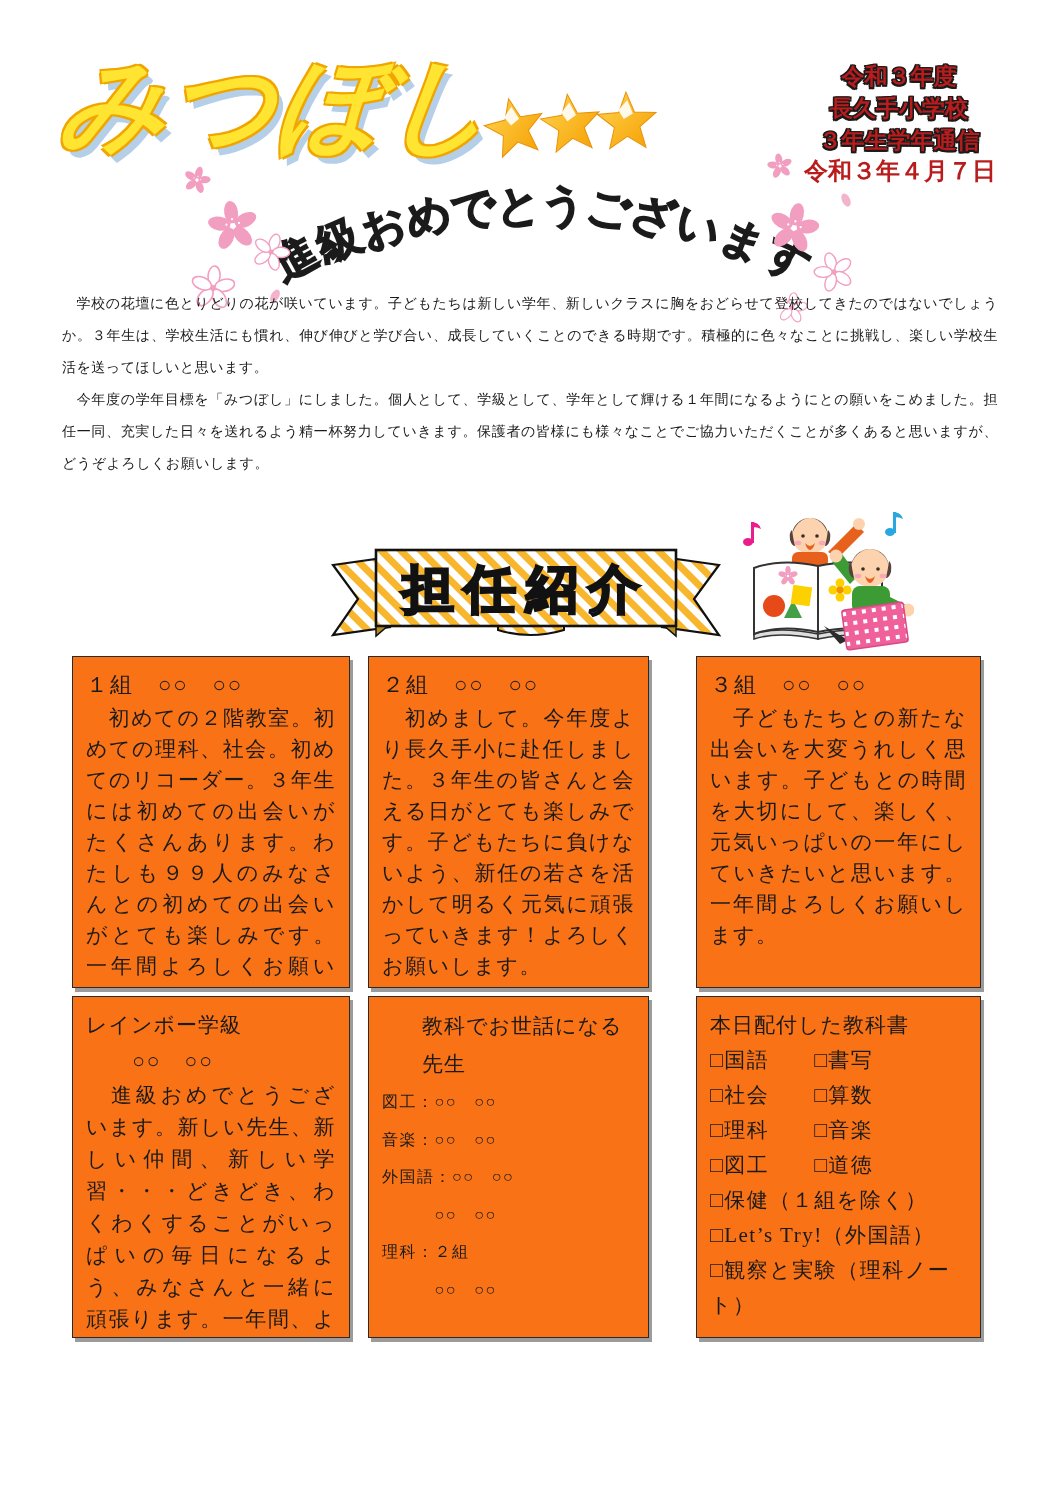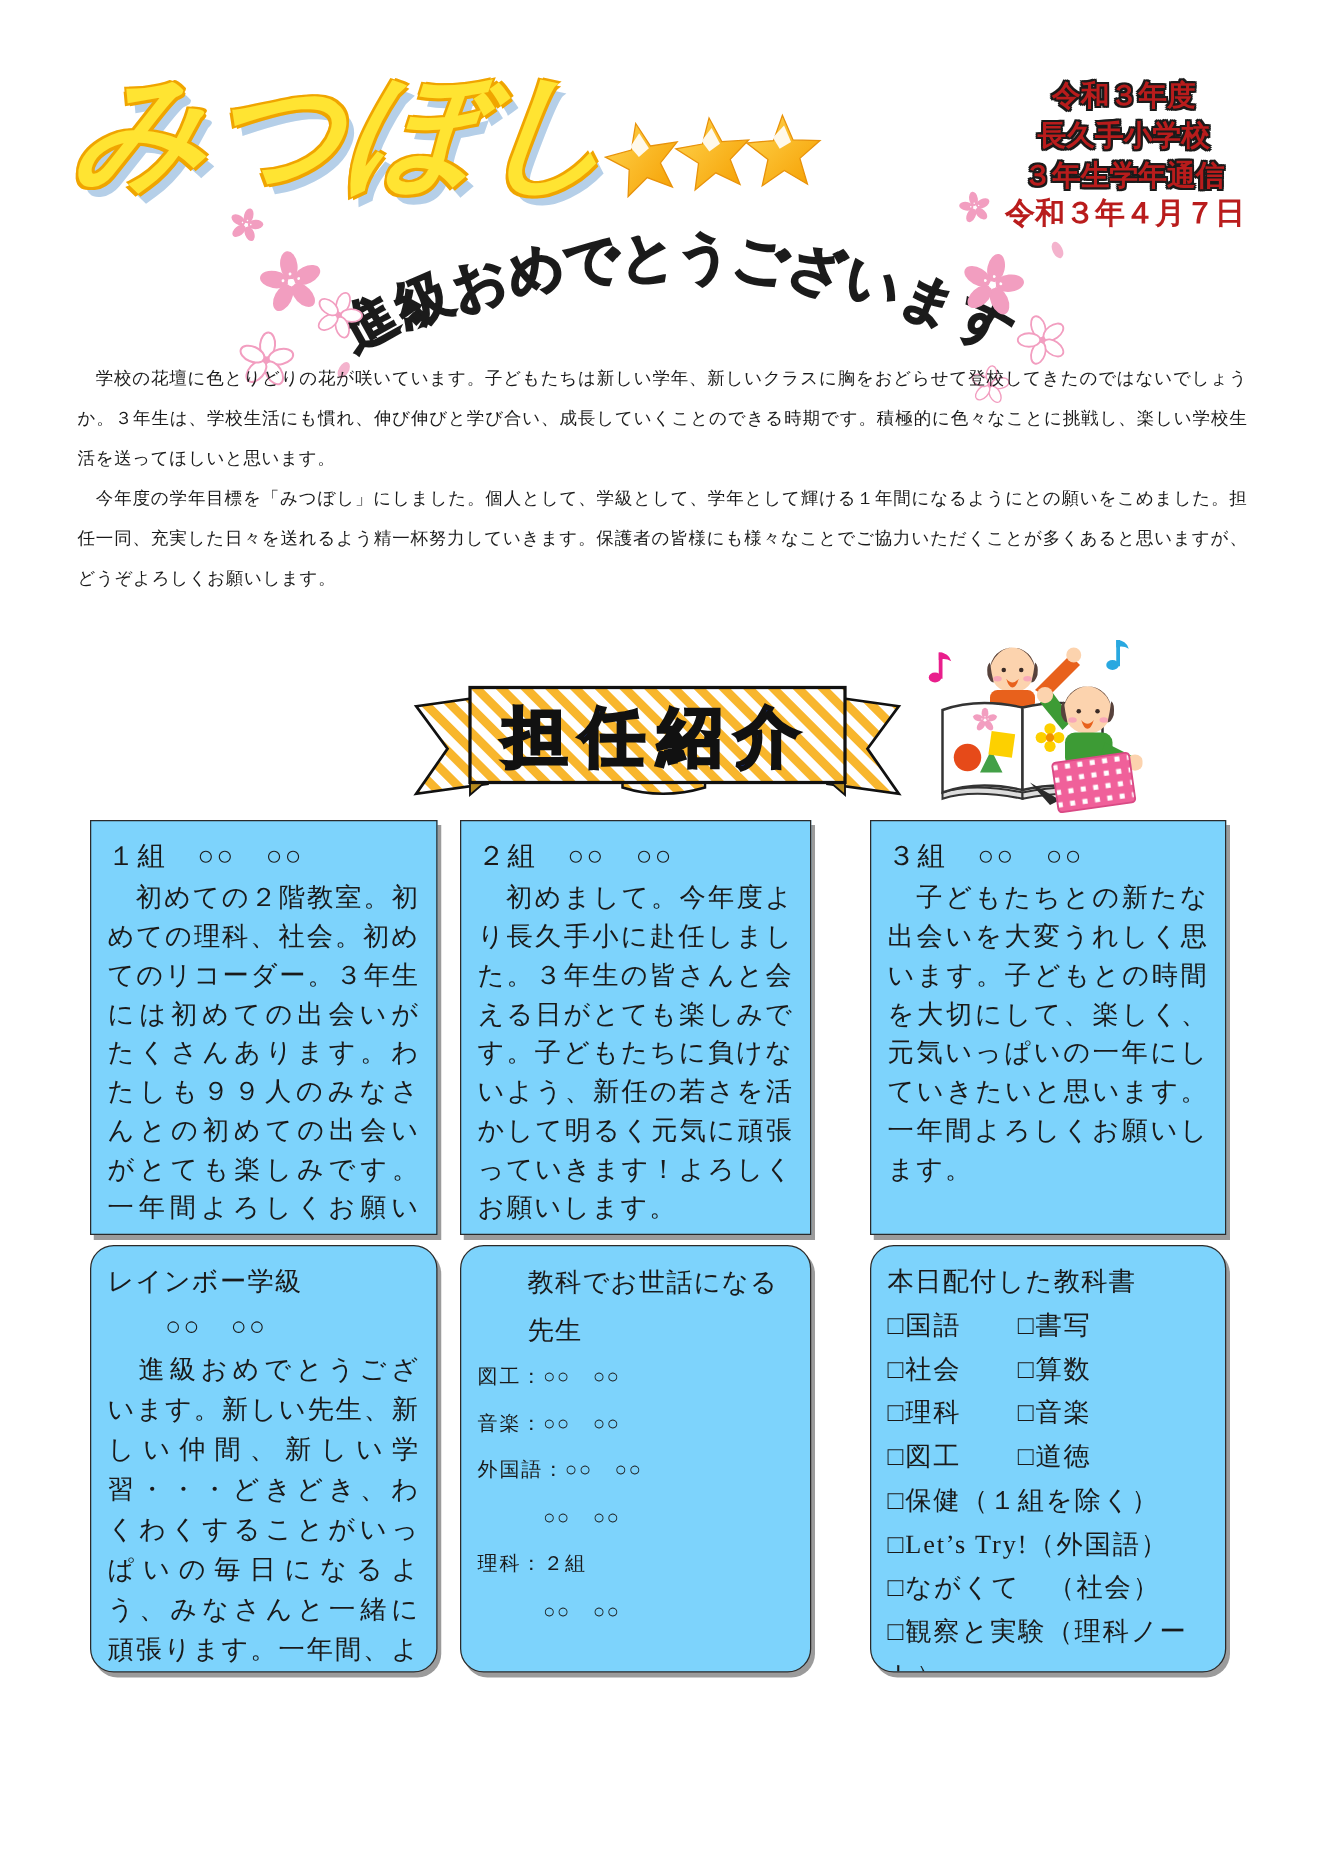--- a/index.html
+++ b/index.html
@@ -67,30 +67,30 @@
     position:absolute;left:46px;top:12px;width:300px;height:68px;
     display:flex;align-items:center;justify-content:center;
     font-family:"Liberation Sans","DejaVu Sans",sans-serif;
     font-weight:900;font-size:52px;letter-spacing:10px;color:#1d4ed8;
     -webkit-text-stroke:2.5px #111;
     white-space:nowrap;
   }
   .illustration{position:absolute;left:732px;top:506px;}
   
   .box{
-    position:absolute;background:#7dd3fc;
+    position:absolute;background:#f97316;
     border:1.6px solid #2a2a2a;
     box-shadow:3px 4px 0 #9b9b9b;
     box-sizing:border-box;
     padding:10px 13px;
     font-size:21px;
     overflow:hidden;
   }
   .row1{top:656px;height:332px;}
-  .row2{top:996px;height:342px;border-radius:19px;}
+  .row2{top:996px;height:342px;}
   .col1{left:72px;width:278px;}
   .col2{left:368px;width:281px;}
   .col3{left:668px;width:285px;margin-left:28px;}
   .name-line{font-size:22px;line-height:36px;letter-spacing:2px;white-space:nowrap;}
   .box-body{line-height:31px;text-align:justify;letter-spacing:1.5px;}
   .rainbow-title{font-size:21px;line-height:36px;letter-spacing:1px;}
   .rainbow-names{font-size:21px;line-height:36px;letter-spacing:2px;text-indent:2.2em;}
   .rainbow-body{line-height:32px;text-align:justify;letter-spacing:1.5px;}
   .subject-title{font-size:21px;line-height:38px;letter-spacing:1px;margin-left:40px;}
   .subject-line{font-size:16px;line-height:37.5px;letter-spacing:1.5px;white-space:nowrap;}
@@ -321,17 +321,16 @@
   </div>
 
   <div class="box row2 col3">
     <div class="tb-title">本日配付した教科書</div>
     <div class="tb-line">□国語　　□書写</div>
     <div class="tb-line">□社会　　□算数</div>
     <div class="tb-line">□理科　　□音楽</div>
     <div class="tb-line">□図工　　□道徳</div>
     <div class="tb-line">□保健（１組を除く）</div>
     <div class="tb-line">□Let’s Try!（外国語）</div>
-    <div class="tb-line">□ながくて　（社会）</div>
     <div class="tb-line">□観察と実験（理科ノート）</div>
   </div>
 
 </div>
 
 </body></html>

